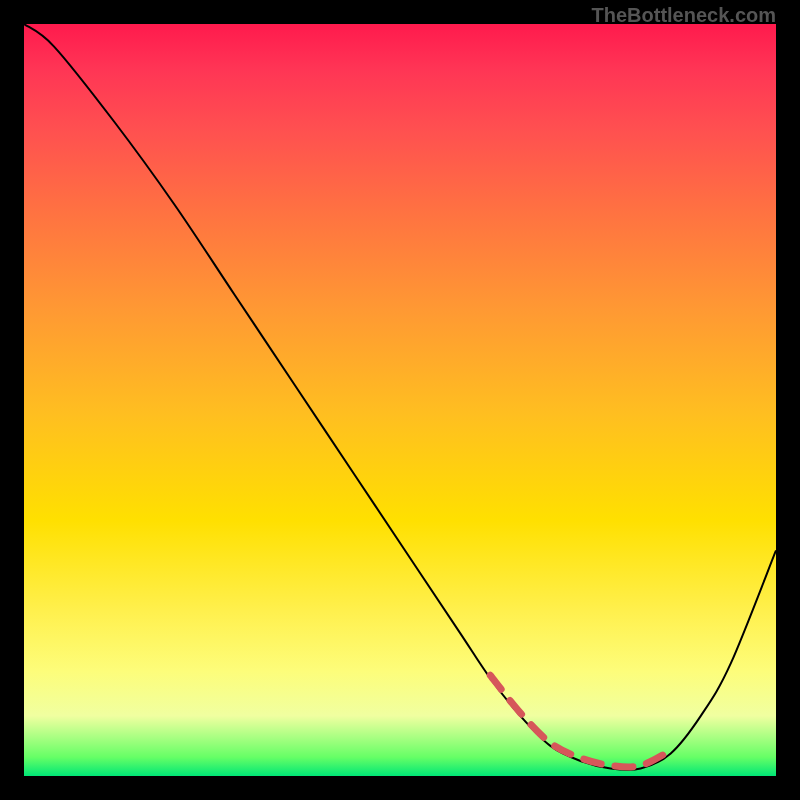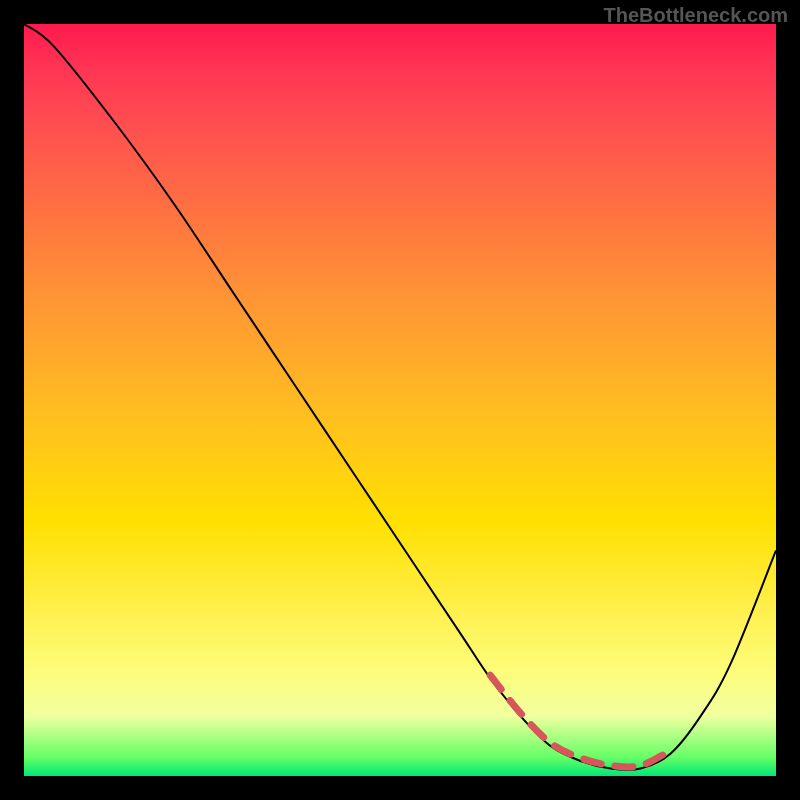--- a/index.html
+++ b/index.html
@@ -6,21 +6,21 @@
   body {
     width: 800px;
     height: 800px;
     background: #000;
     position: relative;
     font-family: Arial, sans-serif;
   }
   .watermark {
     position: absolute;
     top: 4px;
-    right: 12px;
+    right: 24px;
     color: #555;
     font-size: 20px;
     font-weight: bold;
     z-index: 10;
   }
   .plot-area {
     position: absolute;
     left: 24px;
     top: 24px;
     width: 752px;

